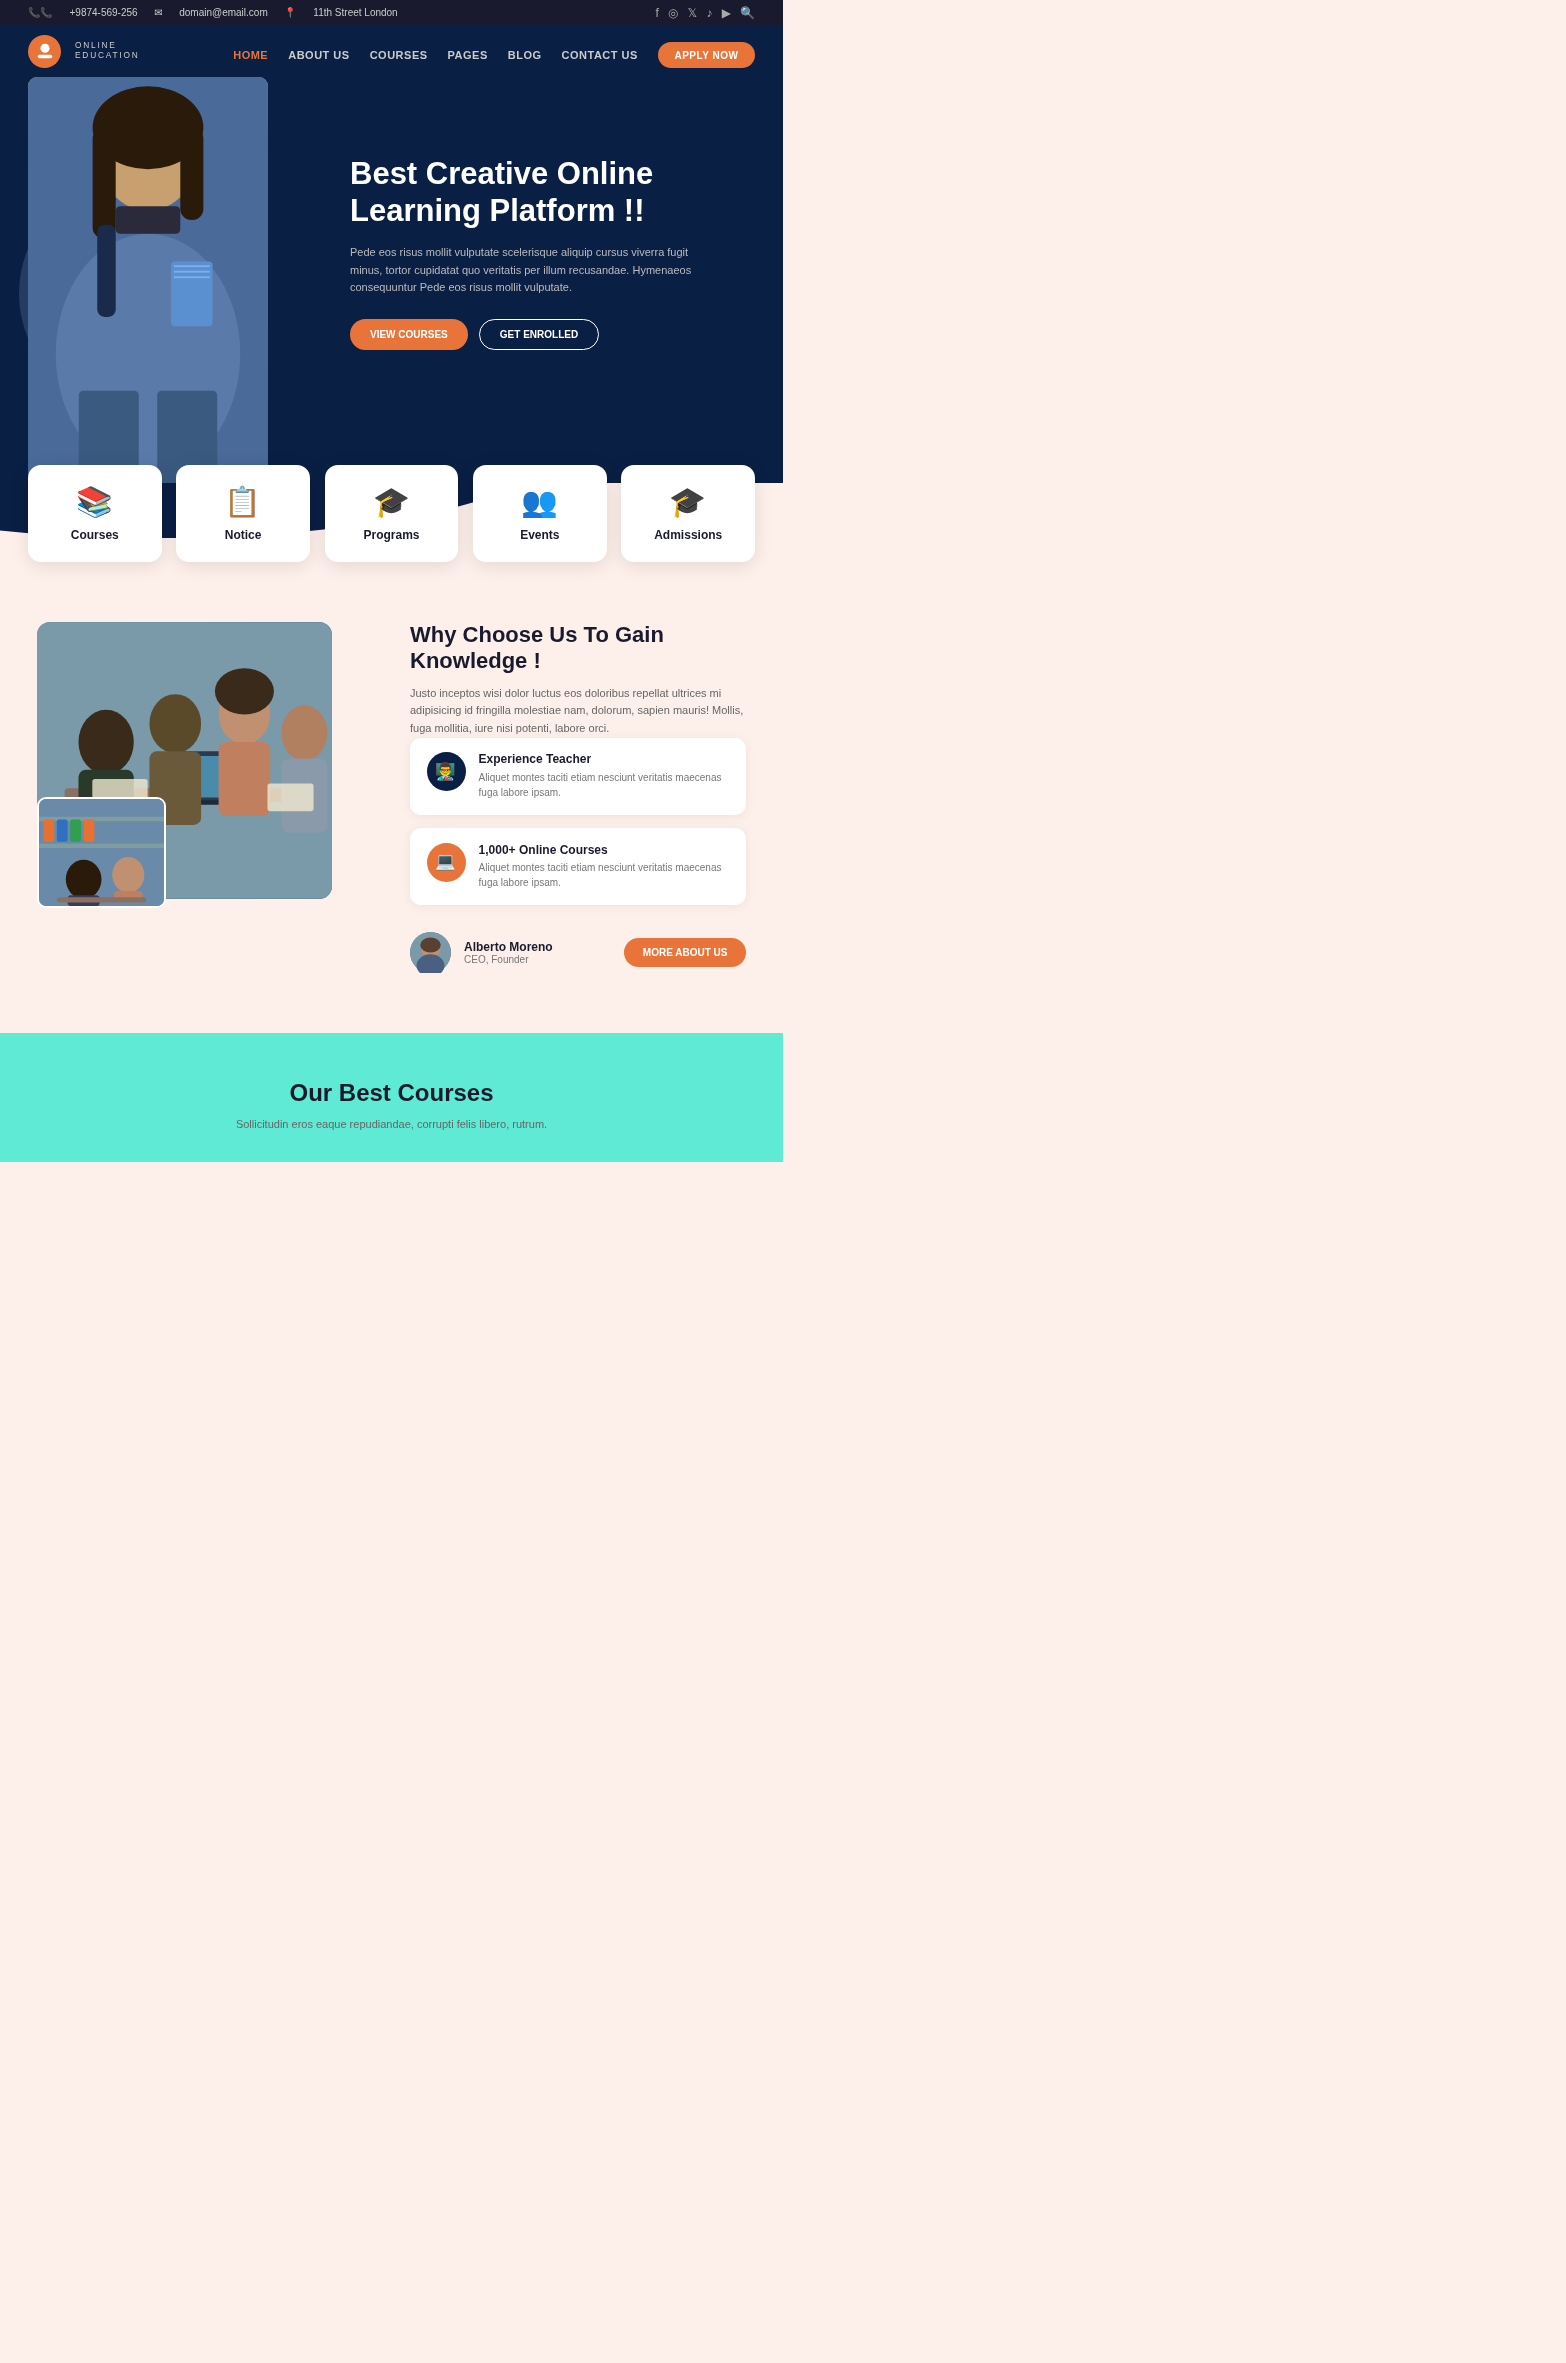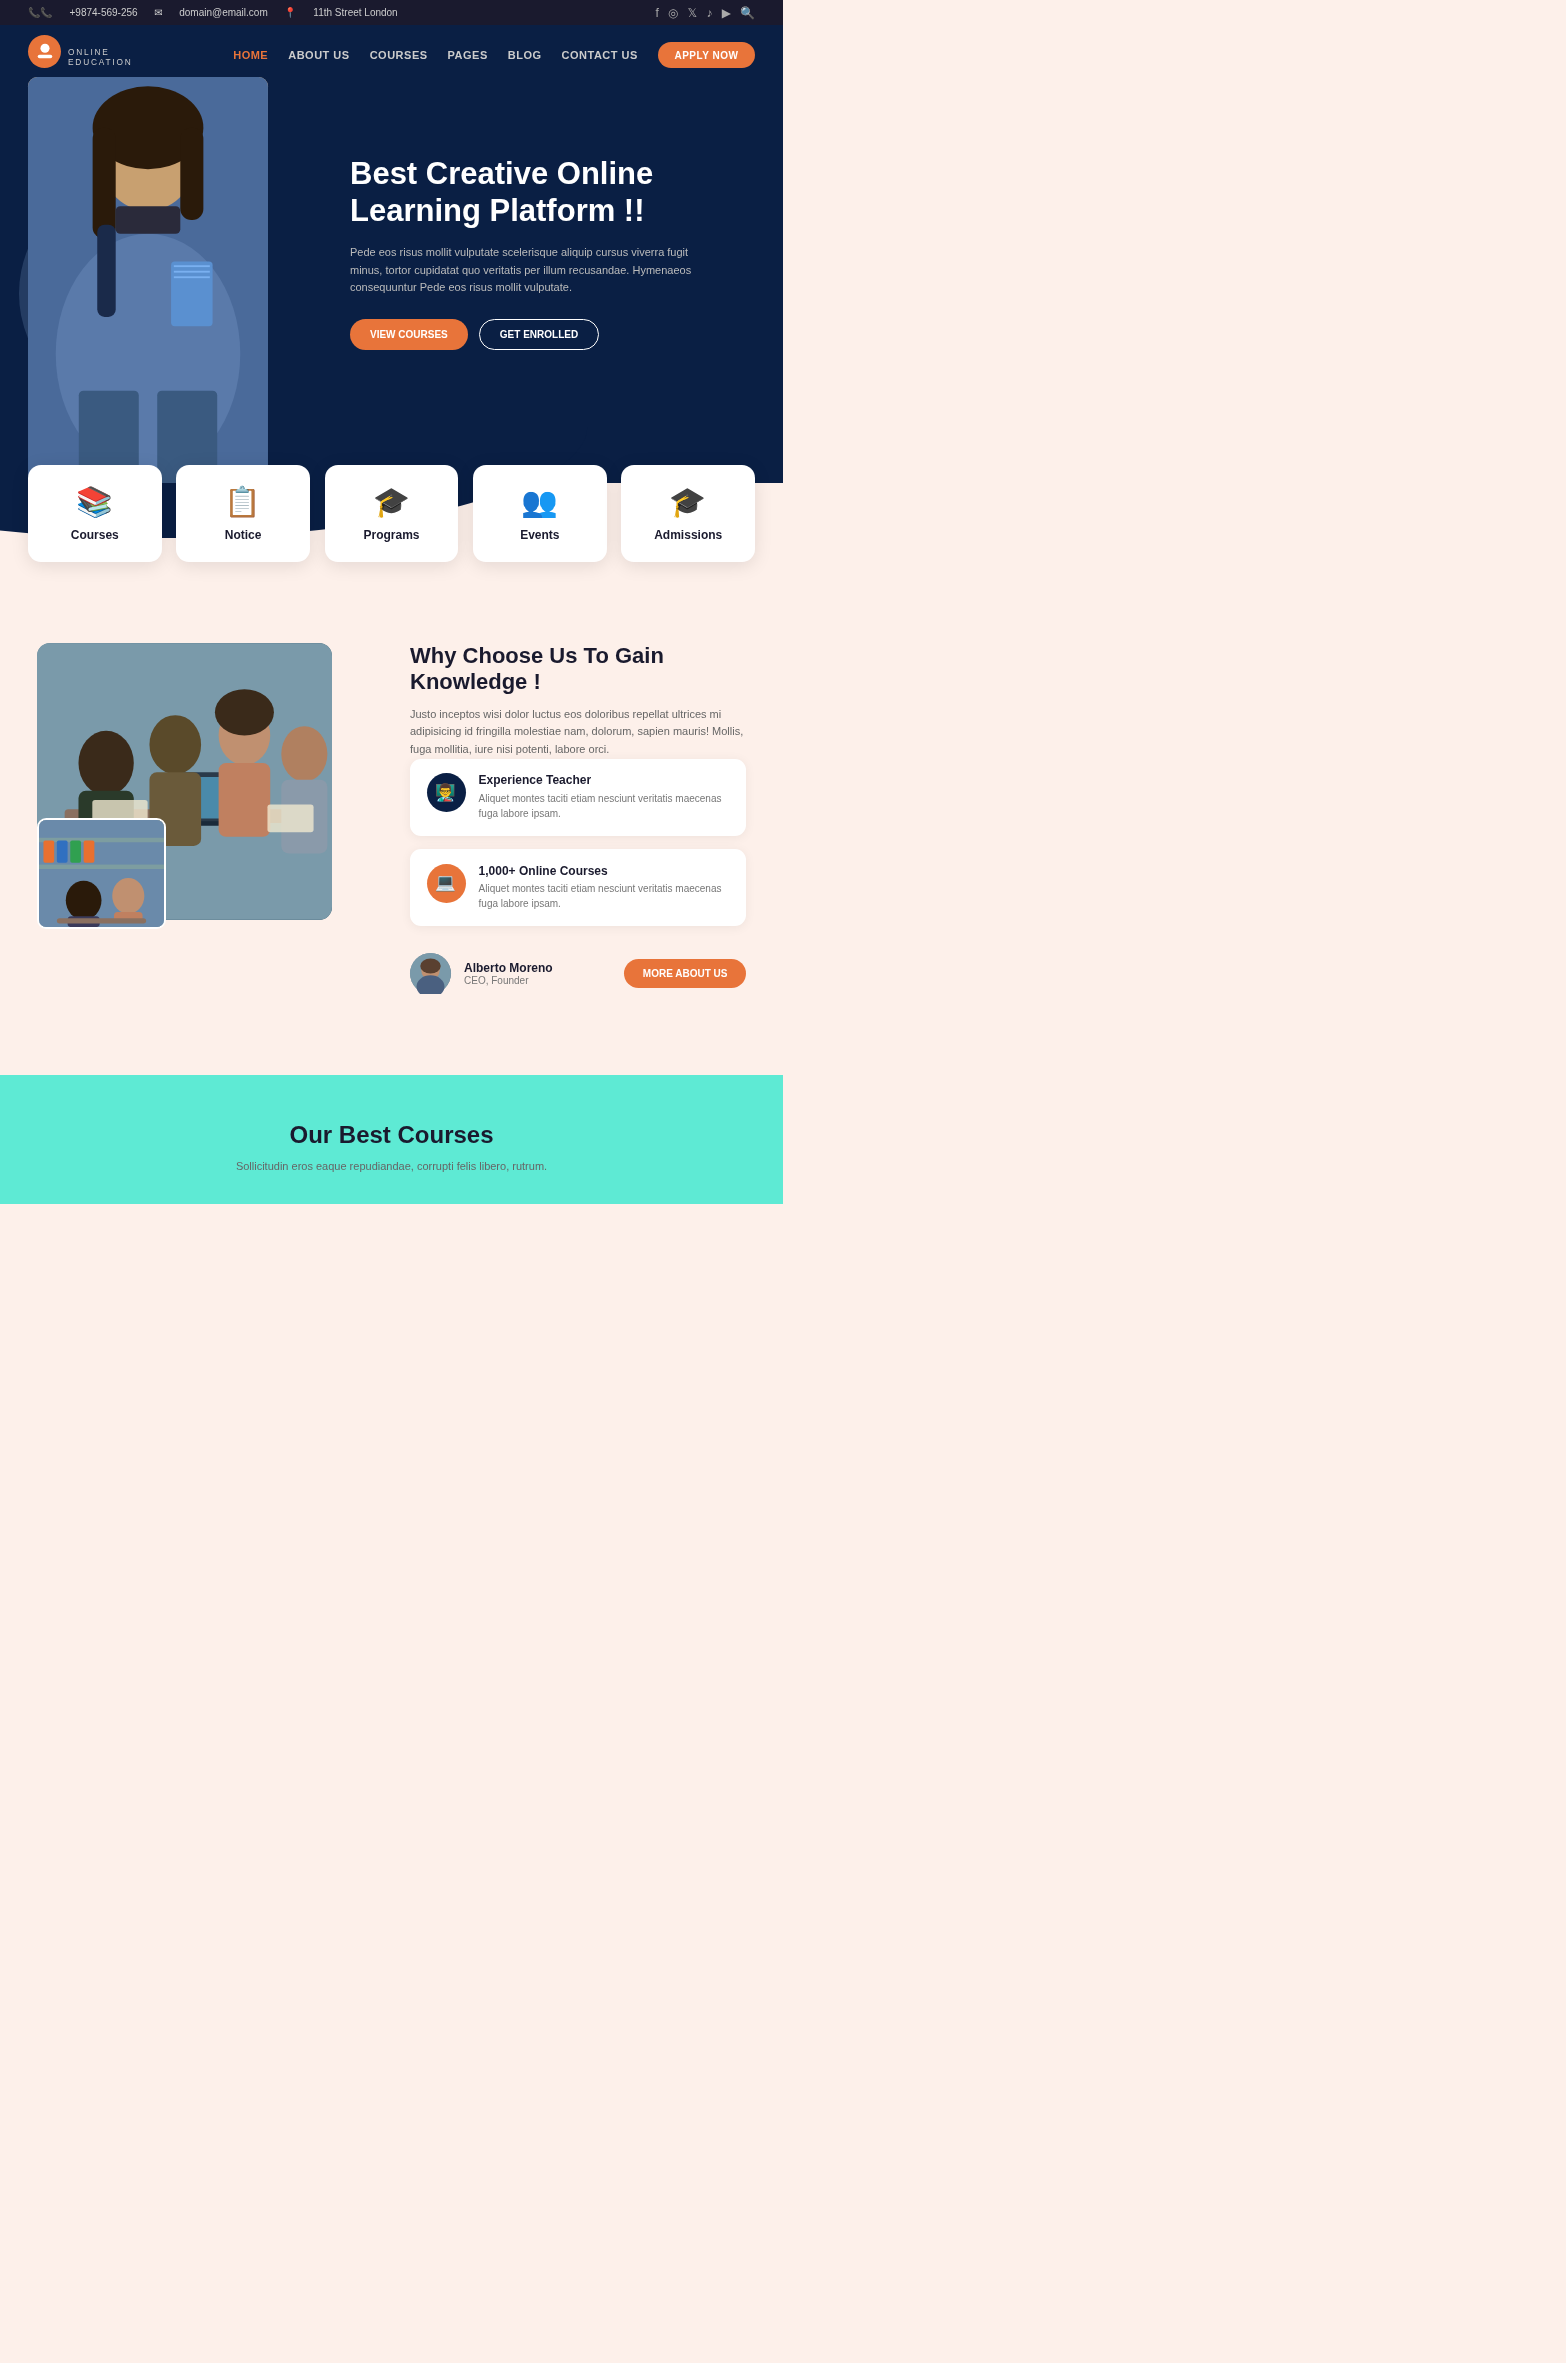--- a/index.html
+++ b/index.html
@@ -20,21 +20,21 @@
     .top-bar-icon { color: #aaa; font-size: 12px; cursor: pointer; }
 
     
     nav {
       background: #0a1f44;
       padding: 9.2px 28px;
       display: flex;
       align-items: center;
       justify-content: space-between;
     }
-    .logo { display: flex; align-items: flex-end; gap: 7px; }
+    .logo { display: flex; align-items: center; gap: 14px; }
     .logo-icon {
       width: 33px; height: 33px; background: #e8743a; border-radius: 50%;
       display: flex; align-items: center; justify-content: center; color: white; font-size: 14.8px;
     }
     .logo-text { color: white; font-size: 12px; font-weight: 700; line-height: 1.2; }
     .logo-text span { display: block; font-size: 8.3px; font-weight: 400; letter-spacing: 1.8px; color: #ccc; }
     .nav-links { display: flex; align-items: center; gap: 20px; margin-top: 8px; }
     .nav-links a {
       color: #ccc; text-decoration: none; font-size: 11px; font-weight: 600; letter-spacing: 0.5px; cursor: pointer;
     }
@@ -115,21 +115,21 @@
       min-width: 111px;
       box-shadow: 0 3.7px 18.5px rgba(0,0,0,0.1);
     }
     .feature-icon { font-size: 29.5px; margin-bottom: 9.2px; }
     .feature-label { font-size: 12px; font-weight: 700; color: #1a1a2e; }
 
     
     .why-section {
       display: flex;
       gap: 37px;
-      padding: 81px 37px;
+      padding: 60px 37px;
       align-items: flex-start;
     }
     .why-left { flex: 1; position: relative; }
     .why-main-img {
       width: 295px;
       height: 277px;
       border-radius: 13px;
       background: linear-gradient(135deg, #8a6a5a, #c0956a);
       overflow: hidden;
       position: relative;

